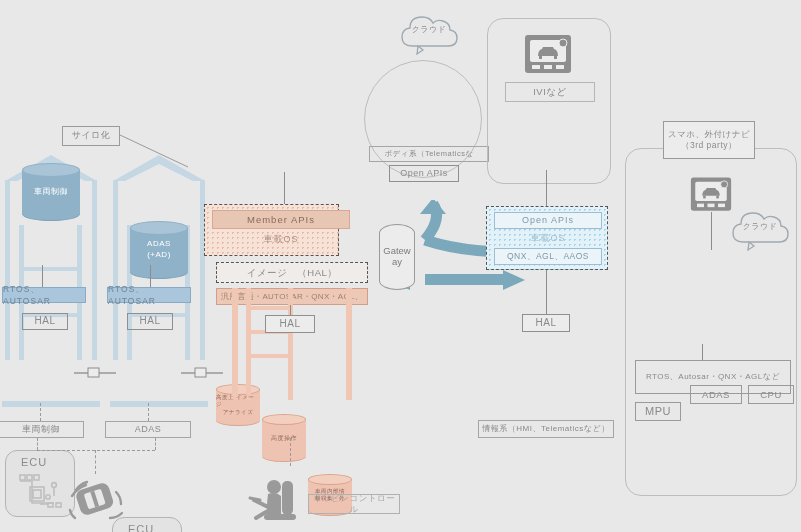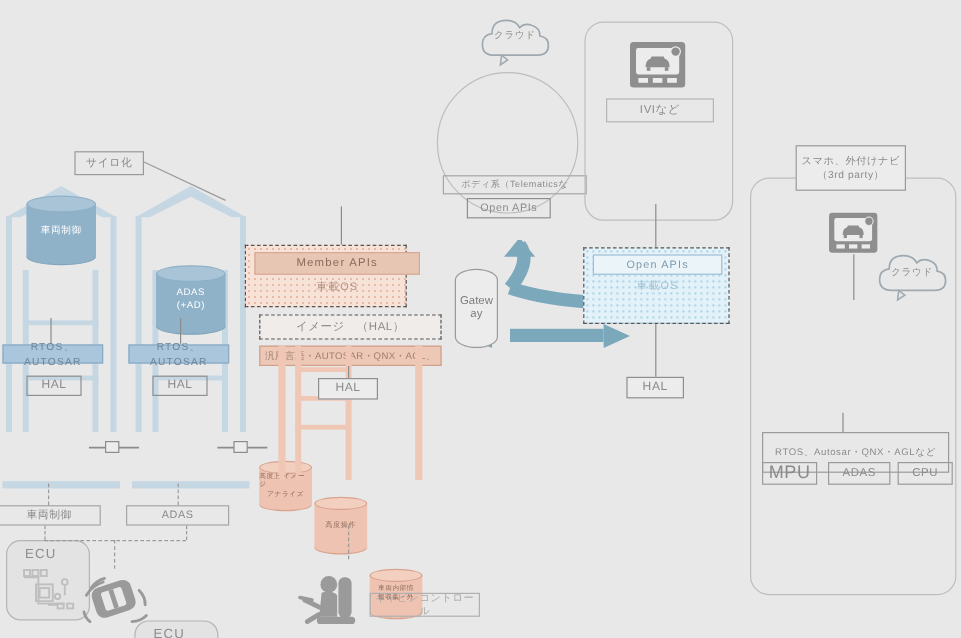--- a/index.html
+++ b/index.html
@@ -58,21 +58,21 @@
   .cyl.blue .bot { background:#8fb2c8; border:1px solid #7fa3ba; }
 
   .cyl.peach .top { background:#f3cfc0; border:1px solid #d9a48f; }
   .cyl.peach .mid { background:#efc3b1; }
   .cyl.peach .bot { background:#efc3b1; border:1px solid #d9a48f; }
   .cyl.peach .txt { color:#8c6a5c; }
 
   .osbar {
     background:#a9c6dd; border:1px solid #8aa9c2;
     display:flex;align-items:center;justify-content:center;
-    font-size:8.5px;color:#6d8598;letter-spacing:1px;text-align:center;
+    font-size:8.5px;color:#6d8598;letter-spacing:1px;
   }
 
   .rounded-ecu {
     border:1px solid #b4b4b4; border-radius:12px; background:#e3e3e3;
     position:relative;
   }
   .ecu-title{
     position:absolute; top:5px; left:0; right:12px; text-align:center;
     font-size:11px; color:#8c8c8c; letter-spacing:1px;
   }
@@ -363,25 +363,27 @@
         <rect x="32" y="31" width="8" height="4"></rect>
       </g>
   </svg>
   <div class="abs box plain" style="left:505px;top:82px;width:90px;height:20px;font-size:9.5px;border-color:#b5b5b5;">IVIなど</div>
 
   <div class="abs solid-line" style="left:546px;top:170px;width:1px;height:36px;"></div>
 
   <div class="abs dashed-panel dot-fill-blue" style="left:486px;top:206px;width:122px;height:64px;">
     <div class="abs box" style="left:7px;top:5px;width:108px;height:17px;background:#ebf4f9;border:1px solid #9cbdd2;color:#7d99ab;font-size:9px;letter-spacing:1px;">Open APIs</div>
     <div class="abs" style="left:0;top:25px;width:122px;text-align:center;font-size:9px;color:#9dc0d4;letter-spacing:1px;">車載OS</div>
+    <div class="abs box" style="left:7px;top:41px;width:108px;height:17px;background:#ebf4f9;border:1px solid #9cbdd2;color:#7d99ab;font-size:8.5px;letter-spacing:.5px;">QNX、AGL、AAOS</div>
   </div>
 
   <div class="abs solid-line" style="left:546px;top:270px;width:1px;height:44px;"></div>
   <div class="abs box plain" style="left:522px;top:314px;width:48px;height:18px;font-size:10px;border-color:#8f8f8f;background:#ececec;">HAL</div>
 
+  <div class="abs box plain" style="left:478px;top:420px;width:136px;height:18px;font-size:8px;border-color:#a5a5a5;">情報系（HMI、Telematicsなど）</div>
 
   <div class="abs bigpanel" style="left:625px;top:148px;width:172px;height:348px;"></div>
   <div class="abs box" style="left:663px;top:121px;width:92px;height:38px;flex-direction:column;font-size:8.5px;background:#ececec;border-color:#9a9a9a;">
     <span>スマホ、外付けナビ</span>
     <span>（3rd party）</span>
   </div>
 
   <svg class="abs" style="left:690px;top:176px;" width="42" height="36" viewBox="0 0 48 40">
     <rect x="1" y="1" width="46" height="38" rx="3" fill="#8e8e8e"></rect>
     <rect x="6" y="6" width="36" height="22" rx="2" fill="#ececec"></rect>
@@ -403,17 +405,17 @@
     <path d="M20 34 l-1 8 l6 -4 z" fill="none" stroke="#9fa9b0" stroke-width="1.3"></path>
   </svg>
   <div class="cloud-txt abs" style="left:728px;top:210px;width:64px;height:32px;">クラウド</div>
 
   <div class="abs solid-line" style="left:711px;top:212px;width:1px;height:38px;"></div>
 
   <div class="abs solid-line" style="left:702px;top:344px;width:1px;height:16px;"></div>
 
   <div class="abs box plain" style="left:635px;top:360px;width:156px;height:34px;font-size:8px;border-color:#9a9a9a;">RTOS、Autosar・QNX・AGLなど</div>
 
-  <div class="abs box plain" style="left:635px;top:385px;width:46px;height:19px;font-size:15px;border-color:#9a9a9a;">MPU</div>
+  <div class="abs box plain" style="left:635px;top:402px;width:46px;height:19px;font-size:11px;border-color:#9a9a9a;">MPU</div>
   <div class="abs box plain" style="left:690px;top:385px;width:52px;height:19px;font-size:9.5px;border-color:#9a9a9a;">ADAS</div>
   <div class="abs box plain" style="left:748px;top:385px;width:46px;height:19px;font-size:9.5px;border-color:#9a9a9a;">CPU</div>
 
 </div>
 
 </body></html>

